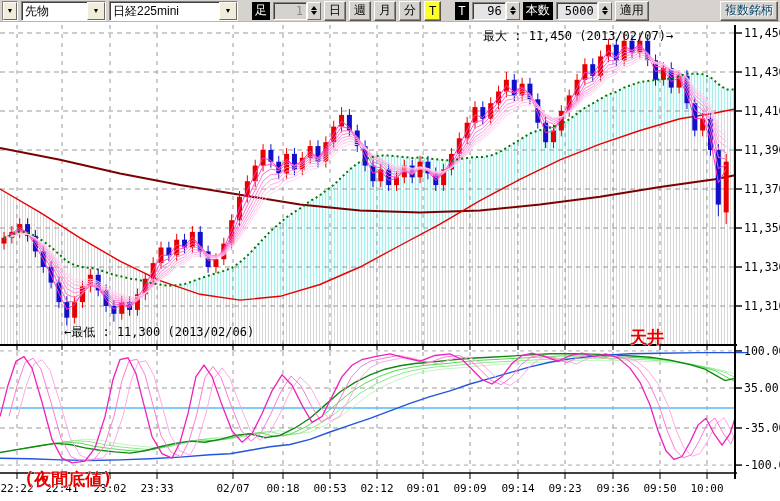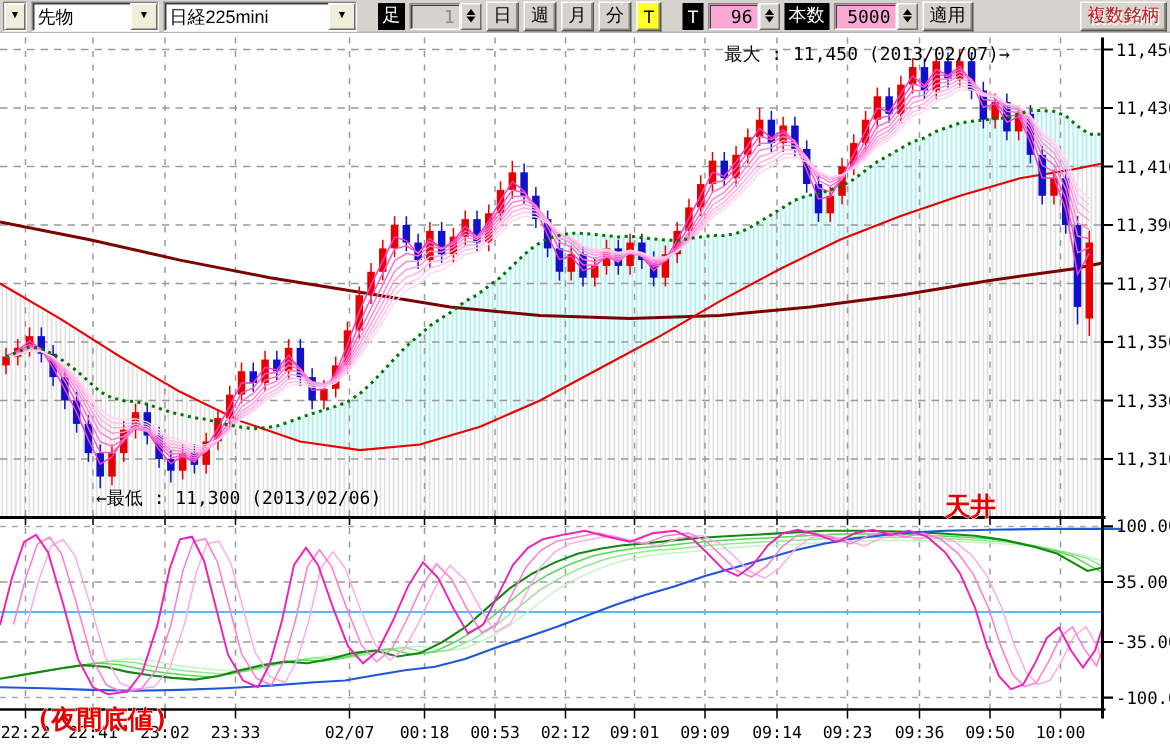--- a/index.html
+++ b/index.html
@@ -11,32 +11,32 @@
   .combo{display:flex;height:18px;background:#fff;align-items:stretch;
          border:1px solid;border-color:#848280 #fff #fff #848280;box-shadow:inset 1px 1px 0 #404040;}
   .combo .ctext{font-size:12px;color:#000;padding:1px 3px 0 3px;white-space:nowrap;overflow:hidden;flex:1;}
   .carrow{width:16px;background:#f0edda;border:1px solid;border-color:#fff #6d6b66 #6d6b66 #fff;
           display:flex;align-items:center;justify-content:center;font-size:7px;color:#000;}
   .mini{width:14px;background:#f0edda;}
   .blacktag{height:18px;background:#000;color:#fff;font-size:12px;display:flex;align-items:center;
             padding:0 3px;white-space:nowrap;}
   .spin{display:flex;height:18px;align-items:stretch;}
   .spinfield{border:1px solid;border-color:#848280 #fff #fff #848280;box-shadow:inset 1px 1px 0 #404040;
-             background:#f9a8d4;font-size:12px;text-align:right;padding:1px 3px 0 1px;min-width:26px;
+             background:#e5e5e5;font-size:12px;text-align:right;padding:1px 3px 0 1px;min-width:26px;
              font-family:"DejaVu Sans Mono","Liberation Mono",monospace;}
   .spinfield.disabled{background:#d6d3ce;color:#8a8a8a;}
   .spinbtn{width:12px;background:#d6d3ce;border:1px solid;border-color:#fff #6d6b66 #6d6b66 #fff;
            display:flex;flex-direction:column;align-items:center;justify-content:center;gap:1px;}
   .tri-up{width:0;height:0;border-left:3px solid transparent;border-right:3px solid transparent;border-bottom:4px solid #000;}
   .tri-dn{width:0;height:0;border-left:3px solid transparent;border-right:3px solid transparent;border-top:4px solid #000;}
   .btn{height:18px;background:#d6d3ce;border:1px solid;border-color:#fff #585650 #585650 #fff;
        box-shadow:inset -1px -1px 0 #8a8880;font-size:12px;display:flex;align-items:center;justify-content:center;
        padding:0 4px;color:#000;white-space:nowrap;}
   .btn.yellow{background:#ffff29;}
-  .btn.disabled{color:#b91c1c;text-shadow:1px 1px 0 #fff;}
+  .btn.disabled{color:#0c4a6e;text-shadow:1px 1px 0 #fff;}
   .sp{flex:0 0 8px;}
   .pushright{margin-left:auto;}
   
   #chartwrap{position:absolute;left:0;top:22px;width:780px;height:479px;}
   svg text{font-family:"DejaVu Sans Mono","Liberation Mono",monospace;}
 </style>
 </head>
 <body>
 <div id="app">
 

